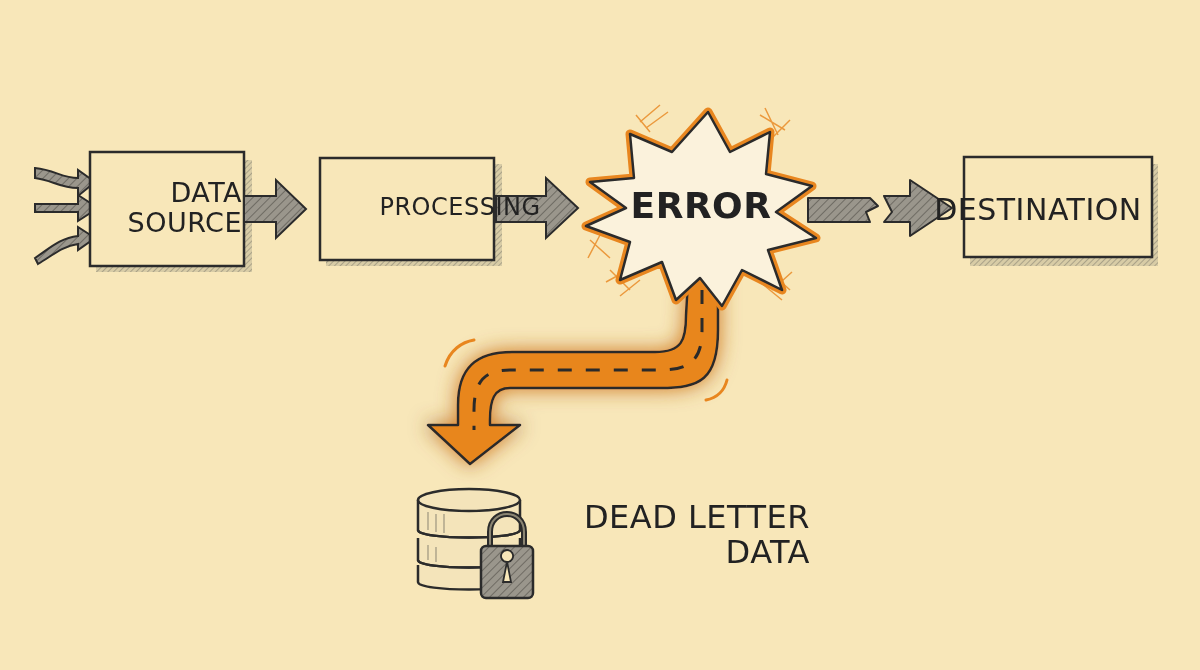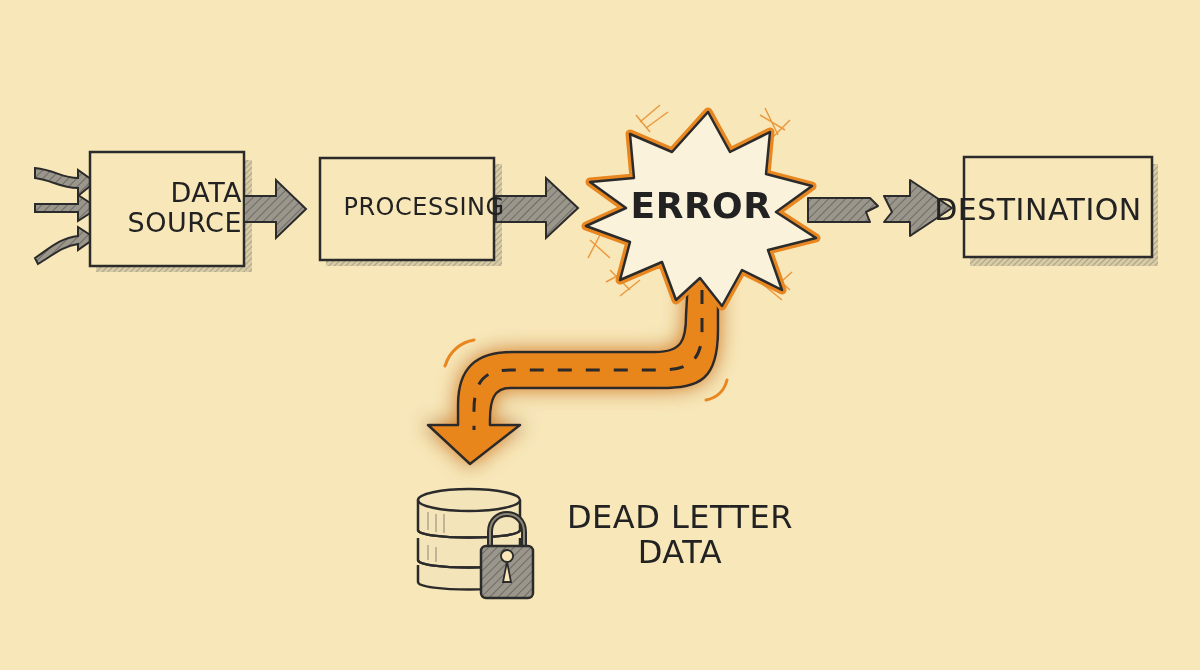--- a/index.html
+++ b/index.html
@@ -105,22 +105,22 @@
     <rect x="481" y="546" width="52" height="52" rx="5" fill="url(#hatch)"></rect>
     <path d="M507 562 a6 6 0 1 1 0.1 0 L511 582 L503 582 Z" fill="#F8E7B9" stroke-width="1.8"></path>
   </g>
 </svg>
 
 <div class="label" style="left:92px; top:178px; width:150px; font-size:27px;text-align:right;">
   <div>DATA</div>
   <div>SOURCE</div>
 </div>
 
-<div class="label" style="left:322px; top:194px; width:204px; font-size:24px;">PROCESSING</div>
+<div class="label" style="left:322px; top:194px; width:204px; font-size:24px;padding-left:36px;">PROCESSING</div>
 
 <div class="label" style="left:606px; top:186px; width:190px; font-size:36px; font-weight:bold;">ERROR</div>
 
 <div class="label" style="left:932px; top:193px; width:212px; font-size:30px;">DESTINATION</div>
 
-<div class="label" style="left:550px; top:500px; width:260px; font-size:32px; text-align:center;">
+<div class="label" style="left:550px; top:500px; width:260px; font-size:32px; text-align:right;">
   <div>DEAD LETTER</div>
   <div>DATA</div>
 </div>
 
 </body></html>

